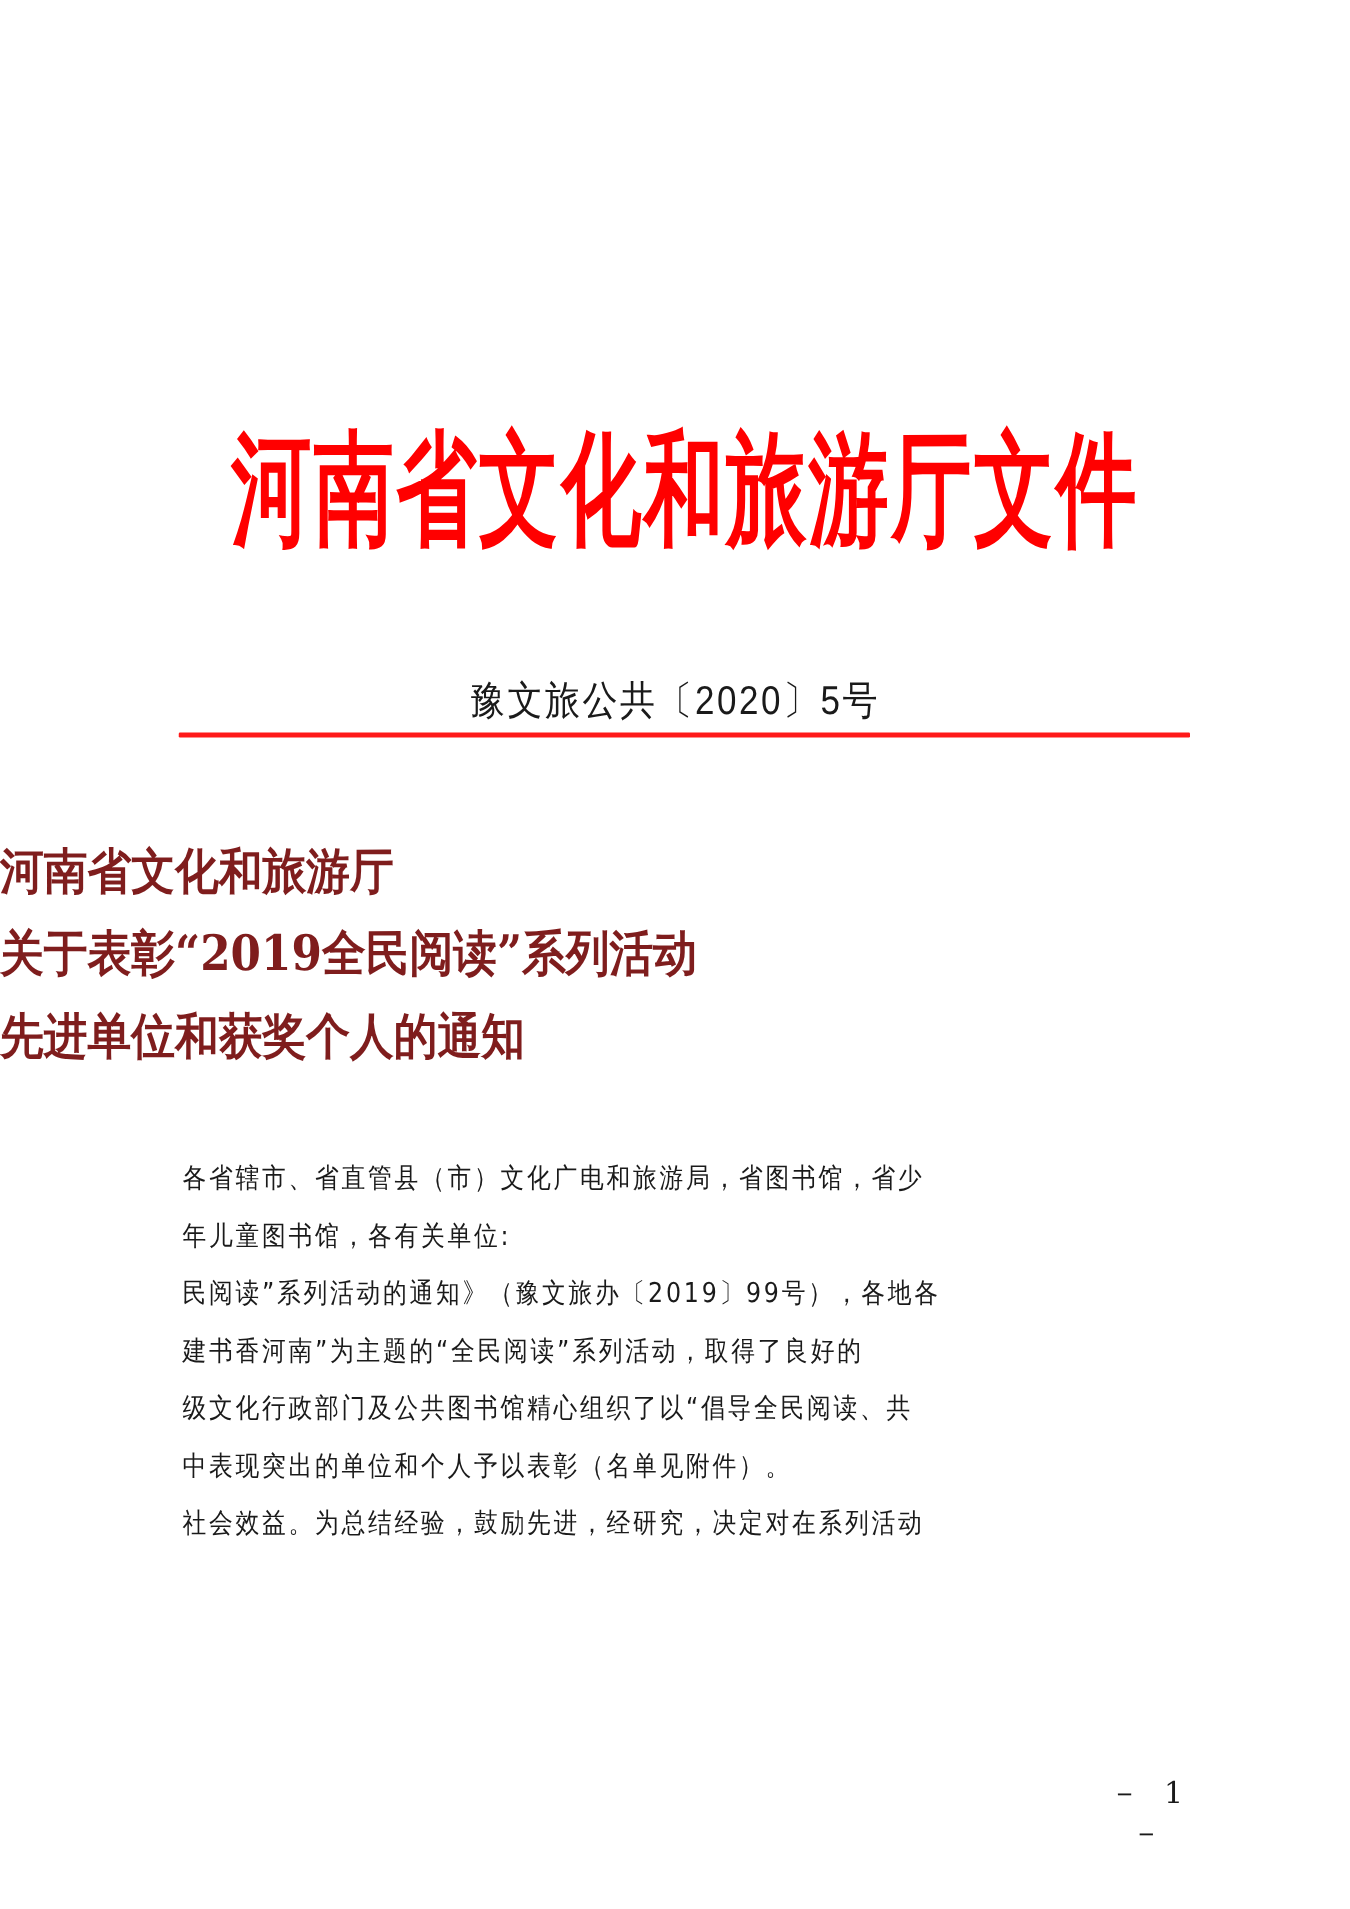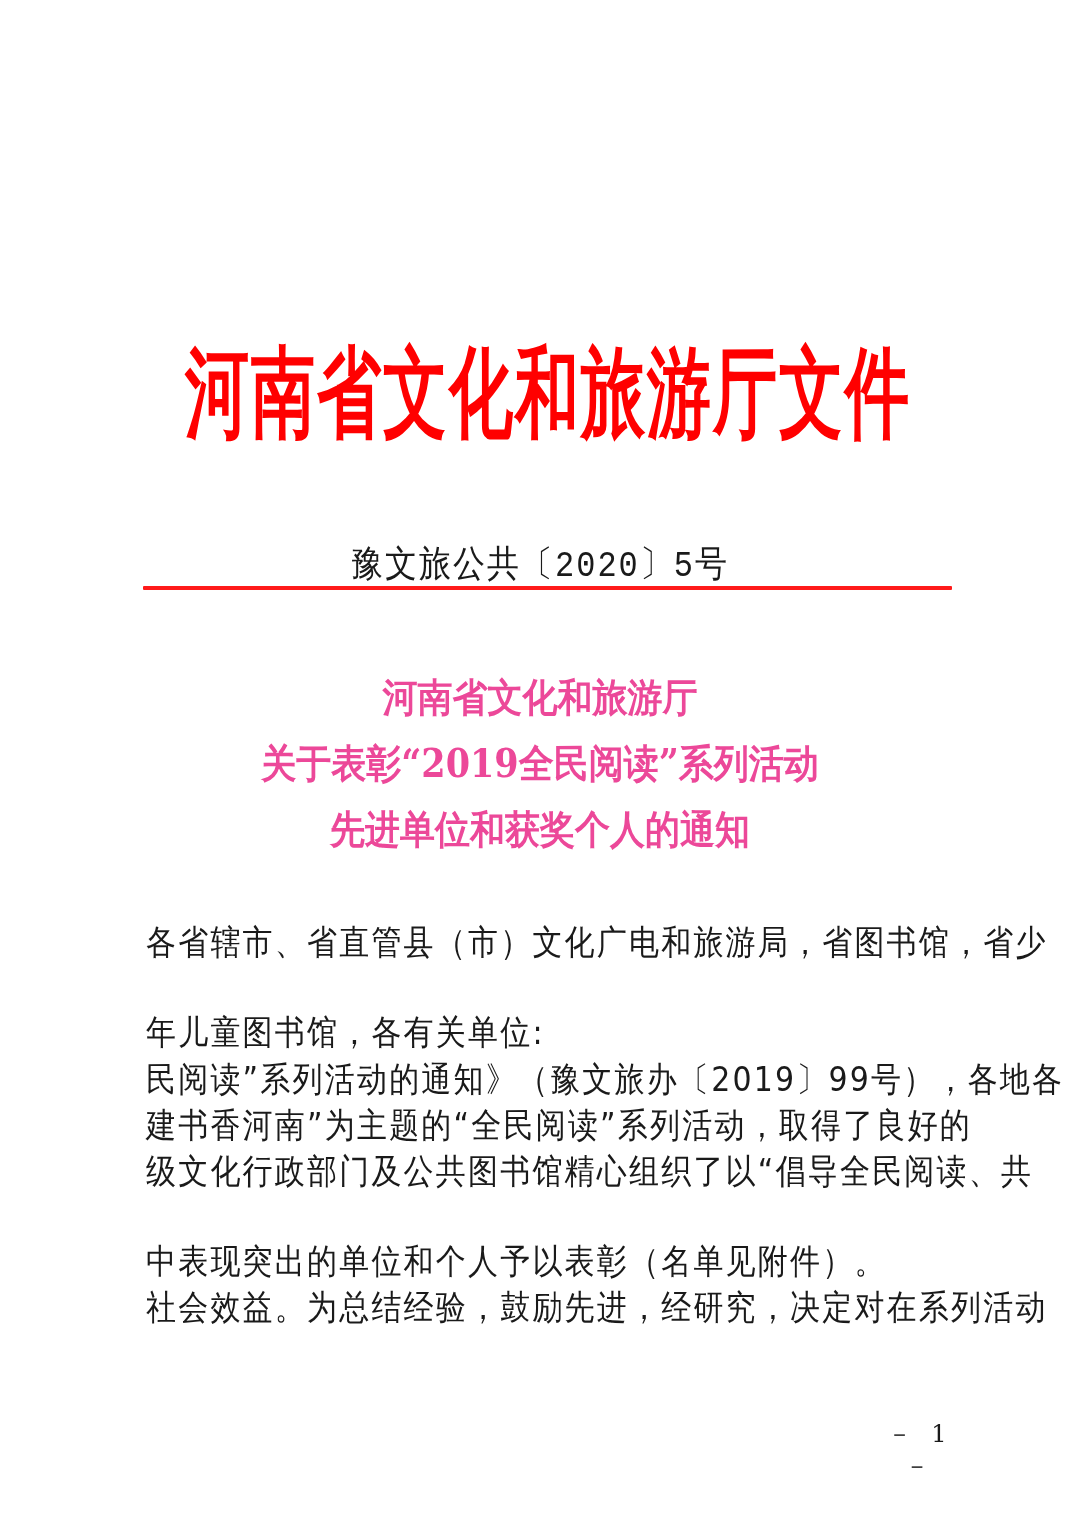--- a/index.html
+++ b/index.html
@@ -43,68 +43,67 @@
       transform-origin: center;
       width: 60px;
       text-align: center;
     }
     .doc-number {
       position: absolute;
       left: 0;
       width: 1080px;
       top: 542px;
       text-align: center;
-      font-family: Liberation Mono, monospace;
-      font-size: 32px;
+      font-family: Liberation Sans, sans-serif;
+      font-size: 28px;
       letter-spacing: 2px;
       color: #1a1a1a;
     }
     .doc-number span { display: inline-block; transform: scaleY(1.15); }
     .red-rule {
       position: absolute;
       left: 143px;
       top: 586px;
       width: 809px;
       height: 4px;
       background: #ff1a1a;
       border-radius: 1px;
     }
     .title-block {
       position: absolute;
       left: 0;
       width: 1080px;
       top: 668px;
-      text-align: center;
       font-family: "DejaVu Serif", "Liberation Serif", serif;
       font-weight: bold;
       font-size: 35px;
-      color: #ec4899;
+      color: #7f1d1d;
     }
     .title-line {
       height: 66px;
       line-height: 60px;
     }
     .title-line span { display: inline-block; transform: scaleY(1.12); }
     .body-text {
       position: absolute;
       left: 146px;
       top: 920px;
       width: 806px;
       font-family: "DejaVu Sans", "Liberation Sans", sans-serif;
-      font-size: 30px;
+      font-size: 19px;
       color: #1a1a1a;
     }
     .body-line {
       height: 46px;
       line-height: 46px;
       white-space: nowrap;
       display: flex;
       justify-content: space-between;
     }
-    .body-line.left { justify-content: flex-start; letter-spacing: 2px; margin-top: 44px; }
+    .body-line.left { justify-content: flex-start; letter-spacing: 2px; }
     .body-line.indent { padding-left: 54px; }
     .body-line span.txt { display: inline-block; transform: scaleY(1.15); transform-origin: center; letter-spacing: 2.2px; }
     .page-number {
       position: absolute;
       left: 880px;
       top: 1418px;
       width: 80px;
       text-align: center;
       font-family: "DejaVu Serif", "Liberation Serif", serif;
       font-size: 24px;

